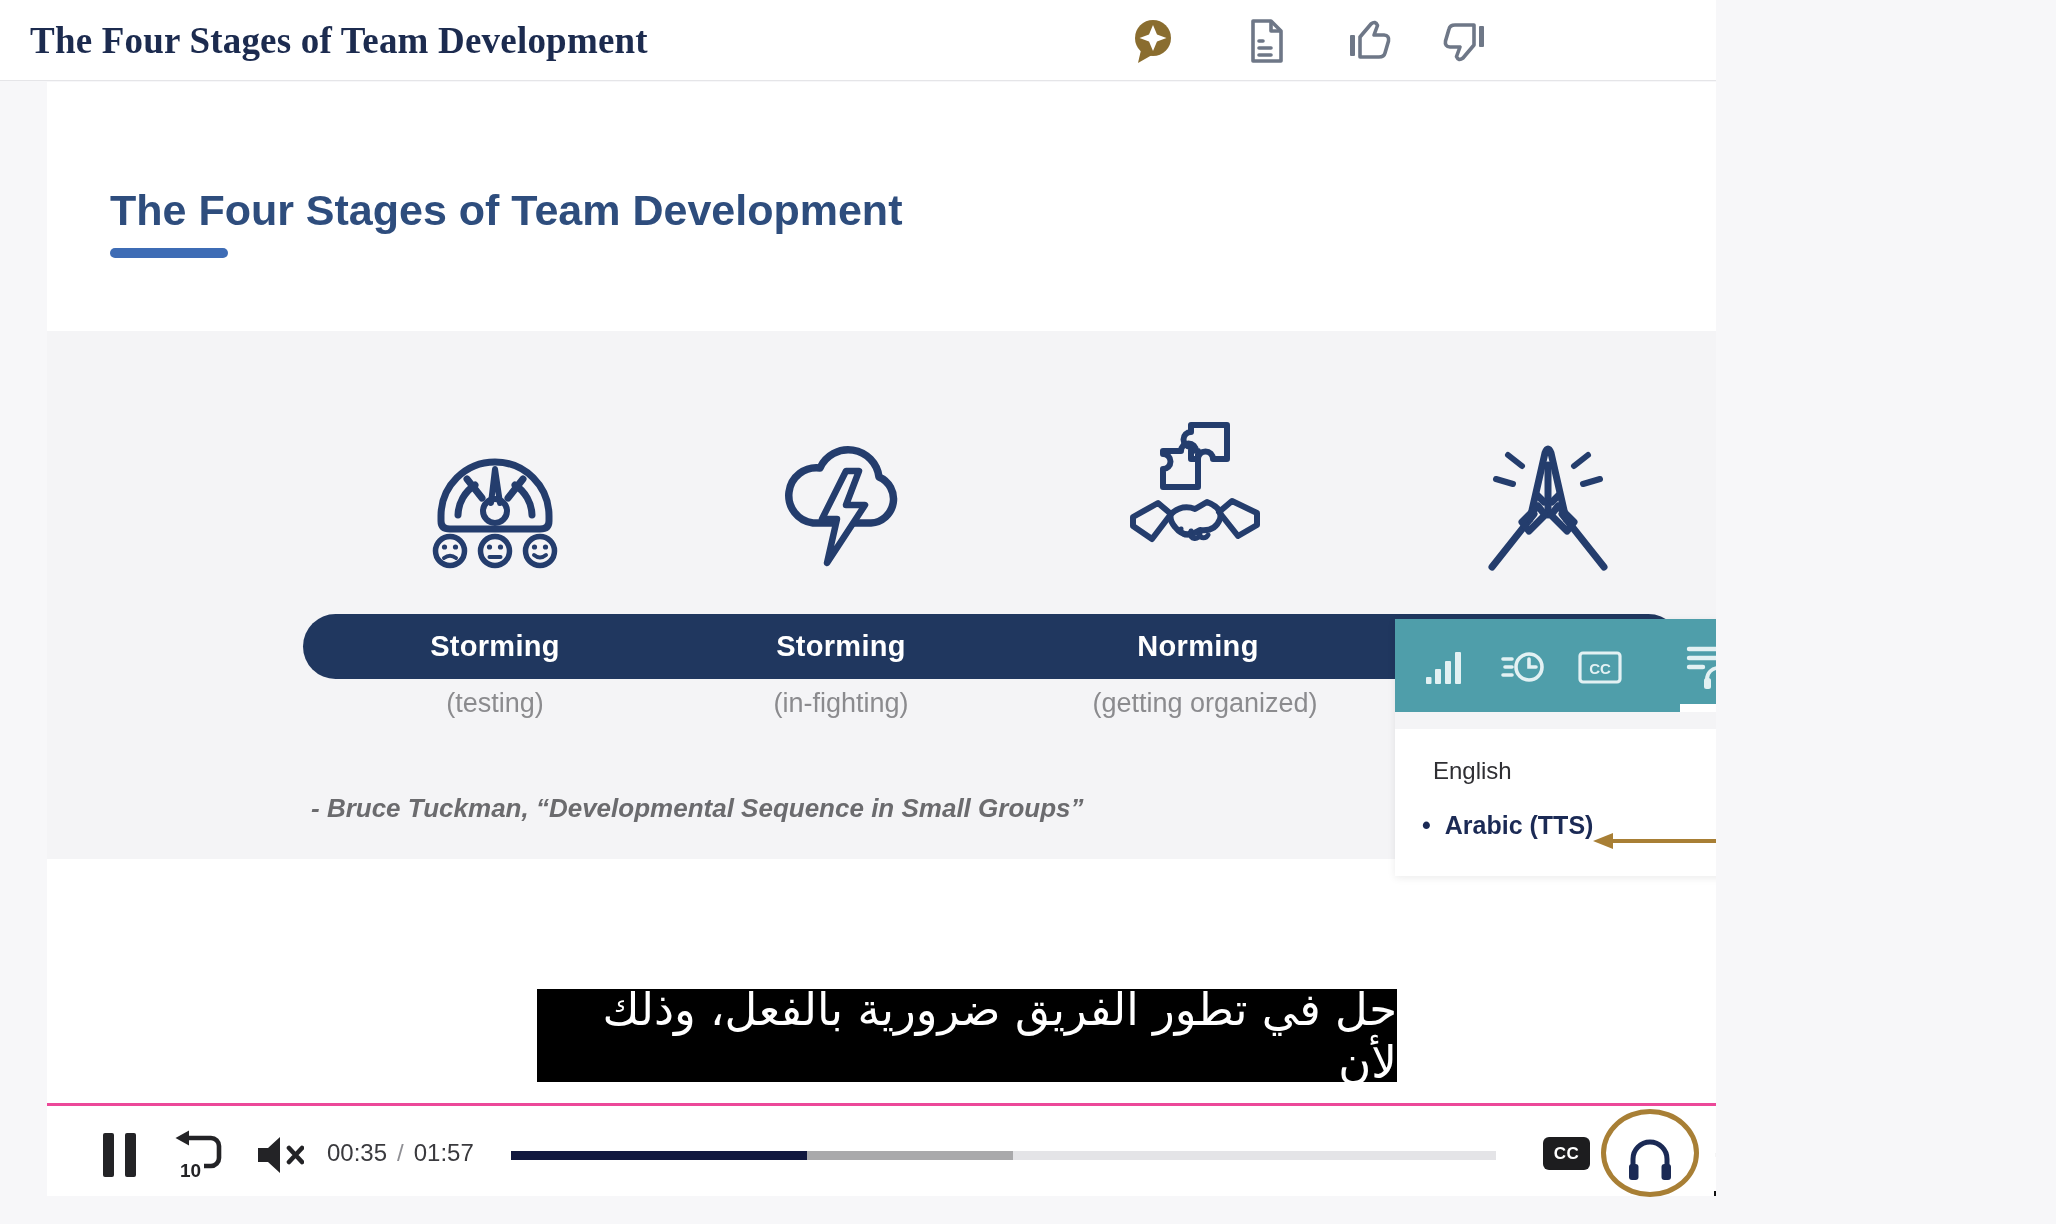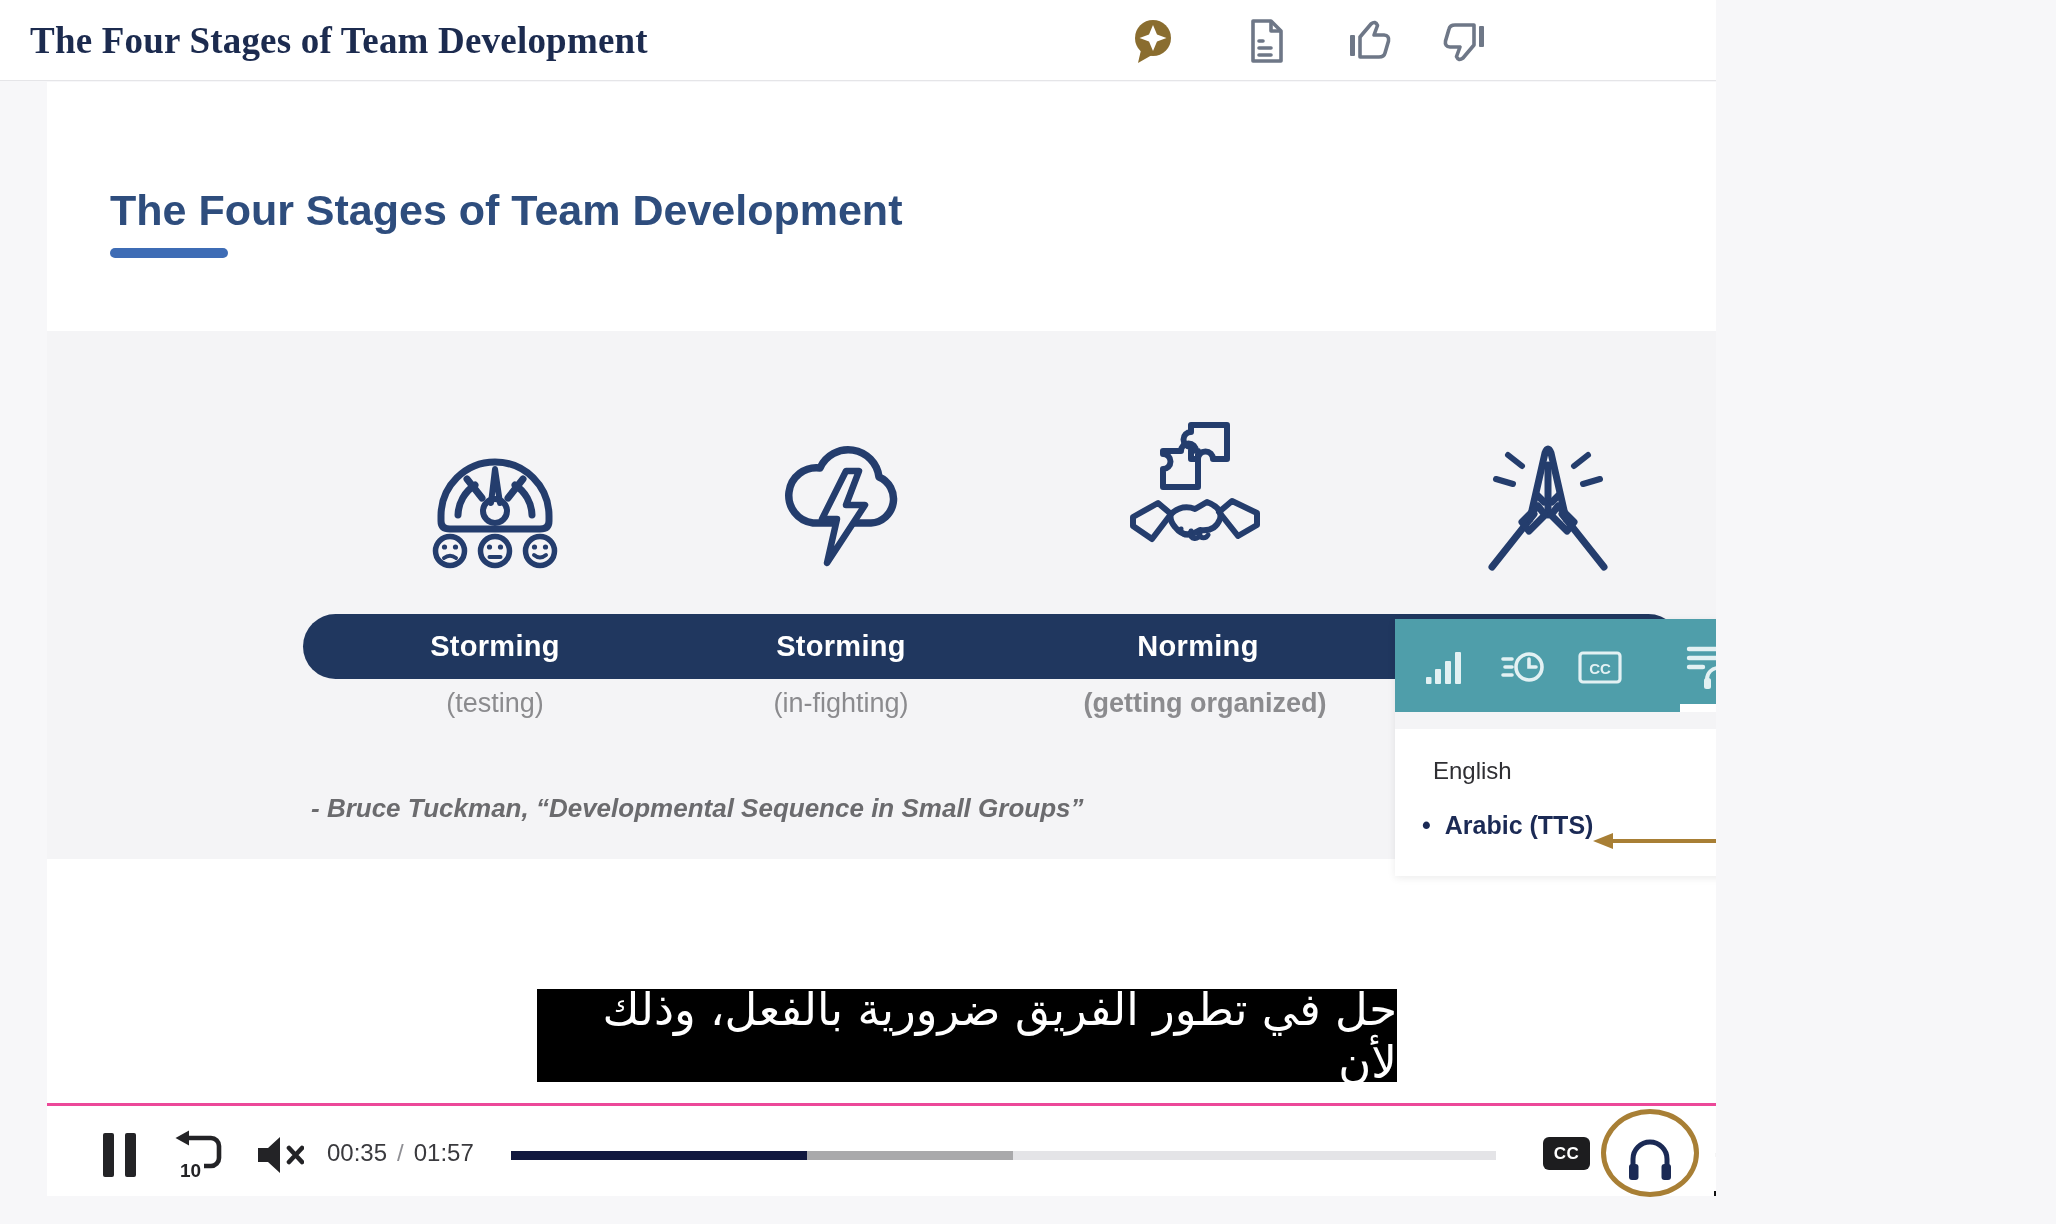--- a/index.html
+++ b/index.html
@@ -39,21 +39,21 @@
 
   
   .slide{position:absolute;left:0;top:249px;width:1944px;height:528px;background:var(--slide_bg);}
   .stage-icon{position:absolute;top:88px;width:140px;height:152px;}
   .si-1{left:378px;} .si-2{left:724px;} .si-3{left:1078px;} .si-4{left:1431px;}
   .banner{position:absolute;left:256px;top:283px;width:1378px;height:65px;background:var(--banner_navy);border-radius:33px;z-index:2;}
   .banner-label{position:absolute;top:0;height:65px;display:flex;align-items:center;transform:translateX(-50%);
     color:#fff;font-size:29px;font-weight:bold;letter-spacing:.3px;}
   .bl-1{left:192px;} .bl-2{left:538px;} .bl-3{left:895px;}
   .stage-sub{position:absolute;top:357px;transform:translateX(-50%);color:var(--sublabel_gray);font-size:27px;}
-  .ss-1{left:448px;} .ss-2{left:794px;} .ss-3{left:1158px;font-weight:bold;}
+  .ss-1{left:448px;} .ss-2{left:794px;} .ss-3{left:1158px;}
   .citation{position:absolute;left:264px;top:462px;font-size:26px;font-style:italic;color:var(--citation_gray);font-weight:bold;}
 
   
   .popup{position:absolute;left:1348px;top:537px;width:566px;z-index:5;box-shadow:0 2px 8px rgba(0,0,0,.08);}
   .popup-header{position:relative;width:566px;height:93px;background:var(--teal);}
   .popup-tab{position:absolute;top:24px;width:48px;height:48px;display:flex;align-items:center;justify-content:center;cursor:pointer;}
   .pt-1{left:26px;} .pt-2{left:104px;} .pt-3{left:181px;} .pt-4{left:290px;}
   .popup-close{position:absolute;left:488px;top:28px;width:44px;height:44px;display:flex;align-items:center;justify-content:center;cursor:pointer;}
   .tab-indicator{position:absolute;left:285px;top:85px;width:54px;height:8px;background:#fff;}
   .popup-body{position:relative;width:566px;height:147px;background:#fff;margin-top:17px;}

